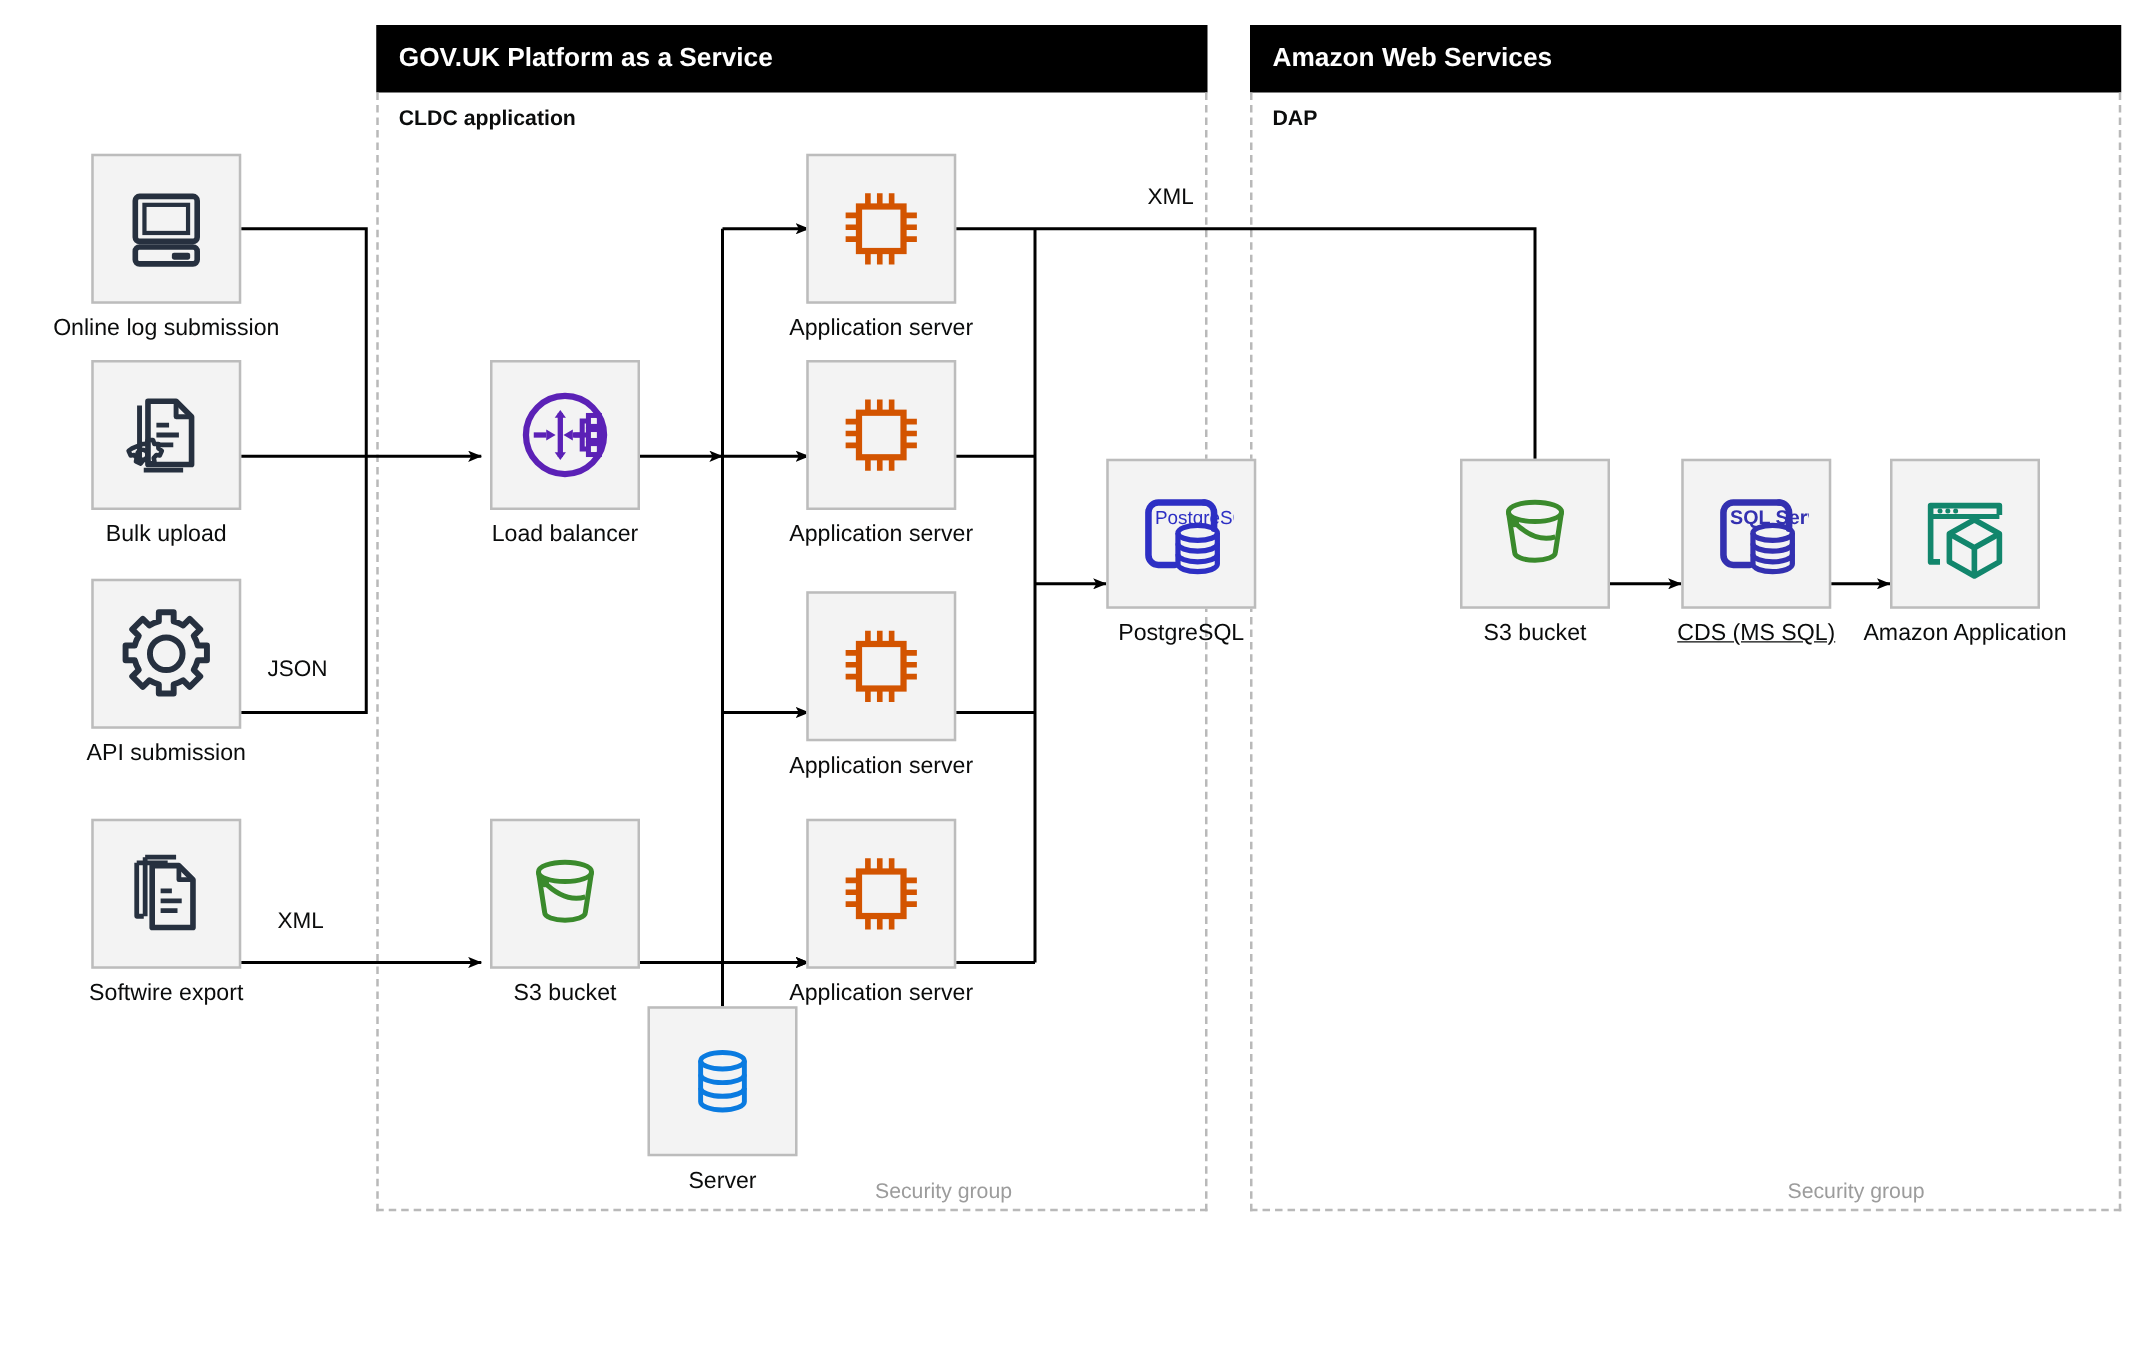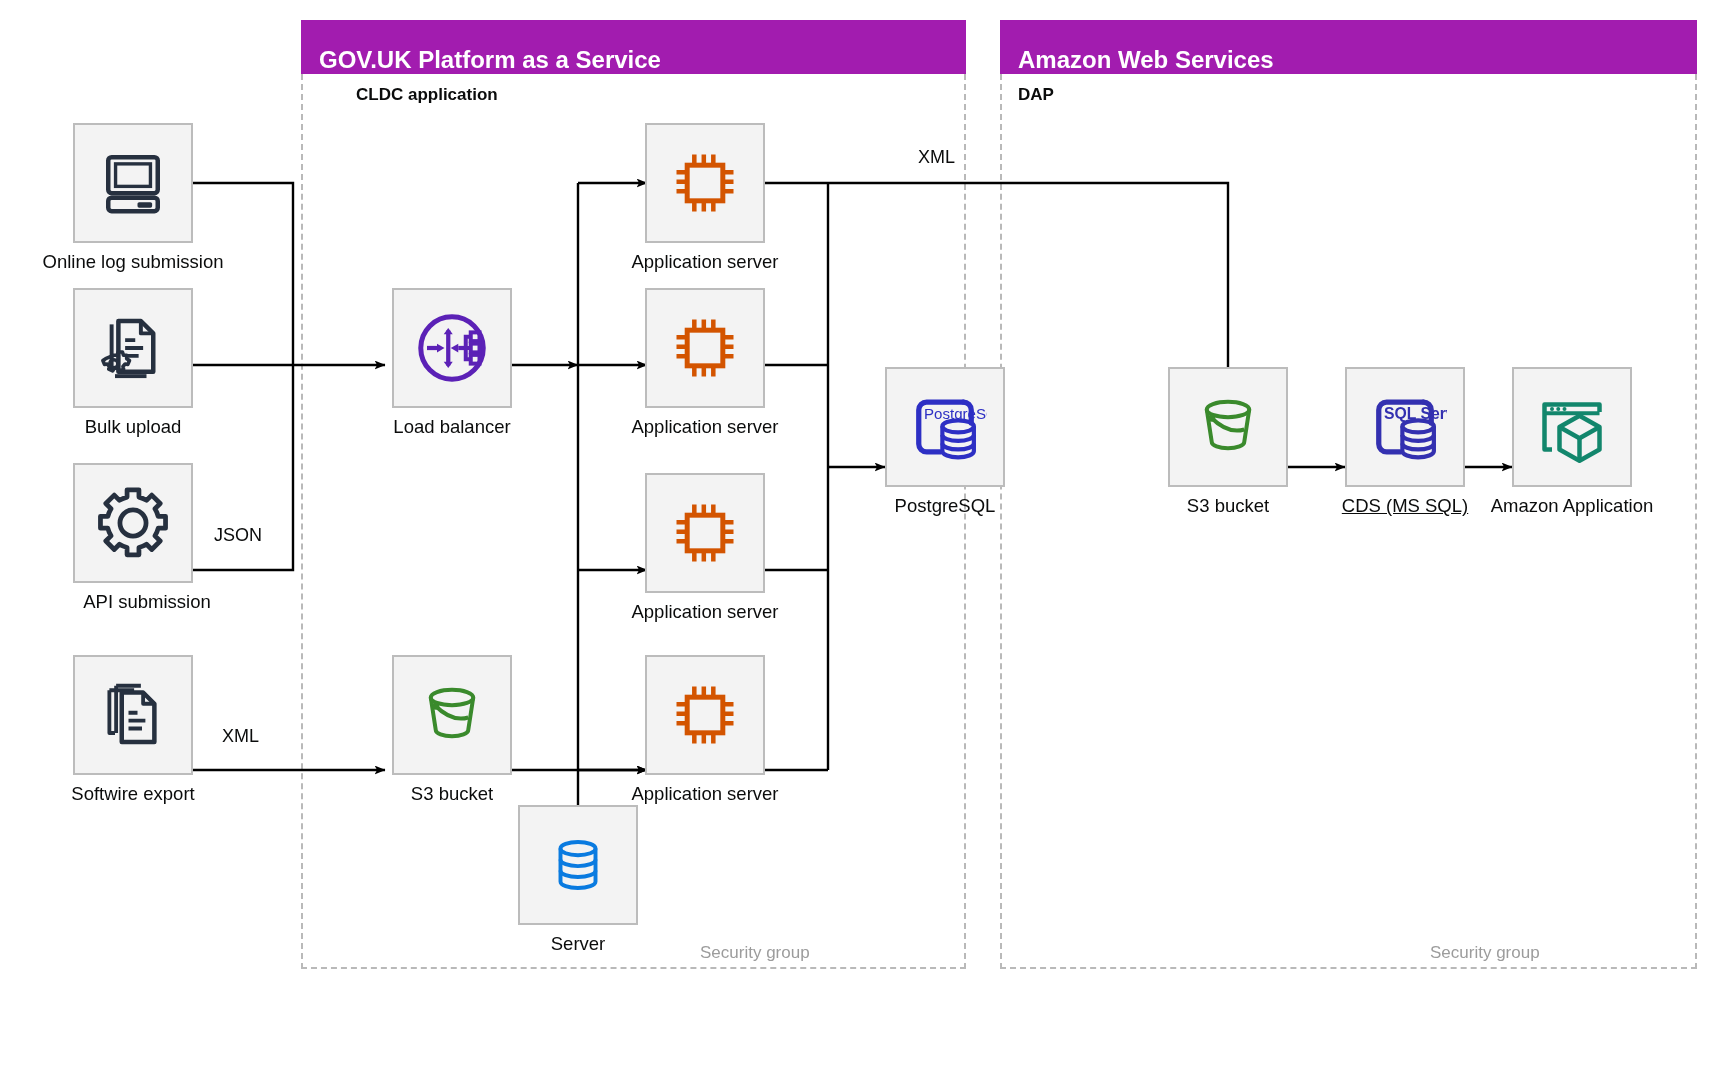--- a/index.html
+++ b/index.html
@@ -9,25 +9,25 @@
     font-family:"Liberation Sans", sans-serif;
     position:relative;
     overflow:hidden;
     color:#1b1b1b;
   }
   #stage{position:absolute;left:0;top:0;width:1712px;height:1082px;}
 
   
   .cloud-header{
     position:absolute;
-    background:#a21caf;
+    background:#000000;
     color:#ffffff;
     font-weight:bold;
-    font-size:24px;
-    display:flex;align-items:flex-end;
+    font-size:21px;
+    display:flex;align-items:center;
     padding-left:18px;
     box-sizing:border-box;
   }
   .security-box{
     position:absolute;
     border:2px dashed #b9b9b9;
     border-top:none;
     box-sizing:border-box;
   }
   .sg-title{
@@ -73,21 +73,21 @@
 </style>
 </head>
 <body>
 
 <div id="stage">
 
   <div class="cloud-header" style="left:301px;top:20px;width:665px;height:54px;">
     <span>GOV.UK Platform as a Service</span>
   </div>
   <div class="security-box" style="left:301px;top:74px;width:665px;height:895px;"></div>
-  <div class="sg-title" style="left:319px;top:85px;margin-left:37px;">CLDC application</div>
+  <div class="sg-title" style="left:319px;top:85px;">CLDC application</div>
   <div class="sg-foot" style="left:700px;top:943px;width:248px;">Security group</div>
 
   <div class="cloud-header" style="left:1000px;top:20px;width:697px;height:54px;">
     <span>Amazon Web Services</span>
   </div>
   <div class="security-box" style="left:1000px;top:74px;width:697px;height:895px;"></div>
   <div class="sg-title" style="left:1018px;top:85px;">DAP</div>
   <div class="sg-foot" style="left:1430px;top:943px;width:248px;">Security group</div>
 
   <svg class="wires">
@@ -158,21 +158,21 @@
         <path d="M25 25 h9 M25 32 h16 M25 39 h12" stroke="#26303f" stroke-width="3.5" stroke-linecap="butt"></path>
         <g transform="translate(15,45)">
           <path d="M0,-9 l3,0 l1,-3 l4,0 l1,3 l3,0 l0,3.2 l2.6,1.8 l-1.6,3.6 l-2.5,-0.4 l-2,2.3 l0.6,2.5 l-3.6,1.6 l-1.8,-2.6 l-3.1,0 l-1.8,2.6 l-3.6,-1.6 l0.6,-2.5 l-2,-2.3 l-2.5,0.4 l-1.6,-3.6 l2.6,-1.8 z" transform="translate(0,2) scale(0.95)" fill="none" stroke="#26303f" stroke-width="3.4" stroke-linejoin="round"></path>
           <circle cx="0" cy="1" r="3.6" fill="none" stroke="#26303f" stroke-width="3.2"></circle>
         </g>
       </svg>
     </div>
     <div class="caption" style="top:128px;">Bulk upload</div>
   </div>
 
-  <div class="node" style="left:73px;top:463px;width:120px;height:151px;padding-left:28px;">
+  <div class="node" style="left:73px;top:463px;width:120px;height:151px;">
     <div class="iconbox" style="width:120px;height:120px;">
       <svg width="76" height="76" viewBox="0 0 64 64">
         <path d="M27,4 h10 v6.2 a22,22 0 0 1 6.4,2.7 l4.4,-4.4 l7.1,7.1 l-4.4,4.4 a22,22 0 0 1 2.7,6.4 h6.2 v10 h-6.2 a22,22 0 0 1 -2.7,6.4 l4.4,4.4 l-7.1,7.1 l-4.4,-4.4 a22,22 0 0 1 -6.4,2.7 v6.2 h-10 v-6.2 a22,22 0 0 1 -6.4,-2.7 l-4.4,4.4 l-7.1,-7.1 l4.4,-4.4 a22,22 0 0 1 -2.7,-6.4 h-6.2 v-10 h6.2 a22,22 0 0 1 2.7,-6.4 l-4.4,-4.4 l7.1,-7.1 l4.4,4.4 a22,22 0 0 1 6.4,-2.7 z" fill="none" stroke="#26303f" stroke-width="4" stroke-linejoin="round"></path>
         <circle cx="32" cy="32" r="11" fill="none" stroke="#26303f" stroke-width="4"></circle>
       </svg>
     </div>
     <div class="caption" style="top:128px;">API submission</div>
   </div>
 
   <div class="node" style="left:73px;top:655px;width:120px;height:120px;">

